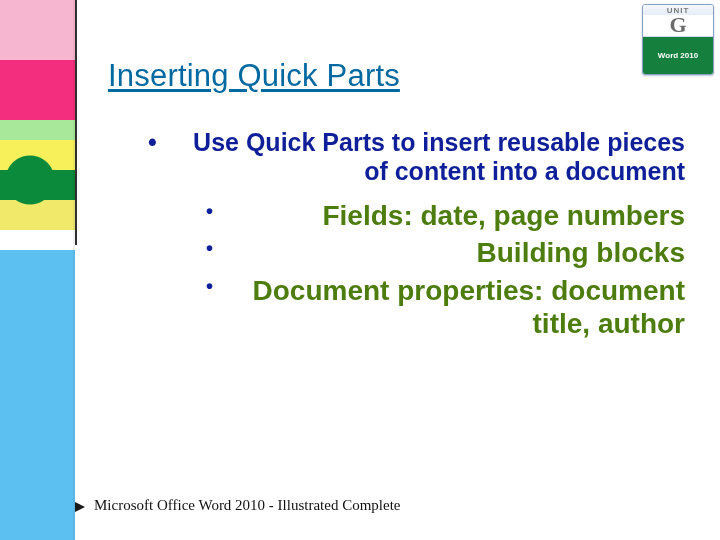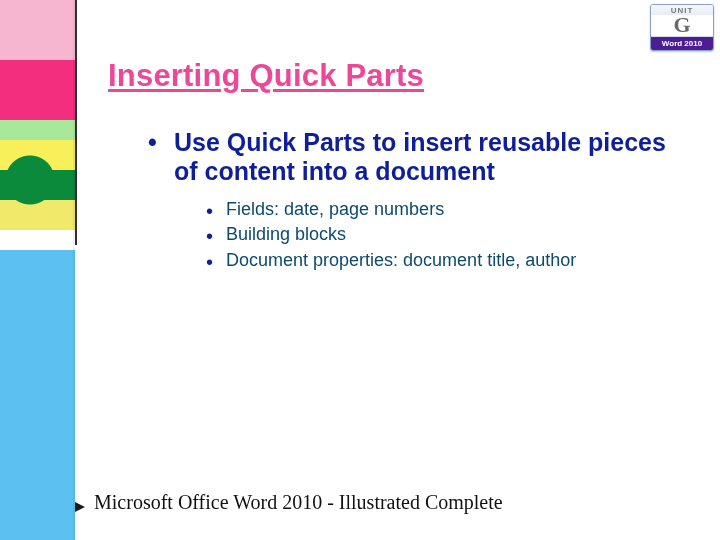--- a/index.html
+++ b/index.html
@@ -18,21 +18,21 @@
     background:
       radial-gradient(circle at 30px 180px, #0a8a3a 0 24px, transparent 25px),
       radial-gradient(circle at 30px 180px, #fff 0 14px, transparent 15px),
       linear-gradient(180deg, #f7b6d0 0 60px, #f42e7e 60px 120px, #a8e89a 120px 140px, #f7f05a 140px 170px, #0a8a3a 170px 200px, #f1e96a 200px 230px, #ffffff 230px 250px, #5cc0f0 250px 540px);
     border-right: 2px solid rgba(0,0,0,0.05);
   }
   .unit-badge {
     position: absolute;
     top: 4px;
     right: 6px;
-    width: 64px;
+    width: 72px;
     border: 1px solid #8aa1c4;
     border-radius: 3px;
     background: #fff;
     text-align: center;
     font-size: 8px;
     color: #5a5a5a;
     box-shadow: 0 1px 2px rgba(60,90,140,0.35);
     overflow: hidden;
   }
   .unit-badge .u-label {
@@ -46,93 +46,94 @@
   .unit-badge .u-letter {
     font-family: Georgia, 'Times New Roman', serif;
     font-weight: bold;
     font-size: 22px;
     color: #6a6a6a;
     line-height: 20px;
     padding-bottom: 1px;
     border-bottom: 1px solid #d3dcea;
   }
   .unit-badge .u-prod {
-    background: #4c1d95;
+    background: #15803d;
     color: #fff;
     font-size: 8px;
     font-weight: bold;
-    padding: 2px 0;
+    padding: 14px 0;
     text-align: center;
   }
   .content {
     position: absolute;
     left: 80px;
     top: 0;
     width: 635px;
     height: 540px;
     padding: 58px 30px 0 28px;
   }
   .slide-title {
     font-size: 31px;
-    font-weight: bold;
-    color: #ec4899;
+    font-weight: normal;
+    color: #0369a1;
     text-decoration: underline;
     text-underline-offset: 3px;
     letter-spacing: 0.2px;
   }
   ul.lvl1 {
     list-style: none;
     margin-top: 34px;
     padding-left: 40px;
   }
   ul.lvl1 > li {
     position: relative;
     font-size: 25px;
     font-weight: bold;
     color: #0e1f99;
     line-height: 1.17;
     margin-bottom: 16px;
     padding-left: 26px;
+    text-align: right;
   }
   ul.lvl1 > li::before {
     content: "•";
     position: absolute;
     left: 0;
     top: 0;
     font-size: 25px;
     color: #0e1f99;
   }
   ul.lvl2 {
     list-style: none;
     margin-top: 12px;
     padding-left: 32px;
   }
   ul.lvl2 > li {
     position: relative;
-    font-size: 18px;
-    font-weight: normal;
-    color: #0c4a6e;
+    font-size: 28px;
+    font-weight: bold;
+    color: #4d7c0f;
     line-height: 1.2;
     margin-bottom: 4px;
     padding-left: 20px;
   }
   ul.lvl2 > li::before {
     content: "•";
     position: absolute;
     left: 0;
     top: 0;
     font-size: 20px;
     color: #0e1f99;
   }
   .footer {
     position: absolute;
     left: 94px;
     bottom: 26px;
     font-family: "Times New Roman", Times, serif;
-    font-size: 20px;
+    font-size: 15px;
     color: #111;
   }
   .footer-arrow {
     position: absolute;
     left: 75px;
     bottom: 28px;
     width: 0; height: 0;
     border-top: 5px solid transparent;
     border-bottom: 5px solid transparent;
     border-left: 10px solid #1a1a1a;

